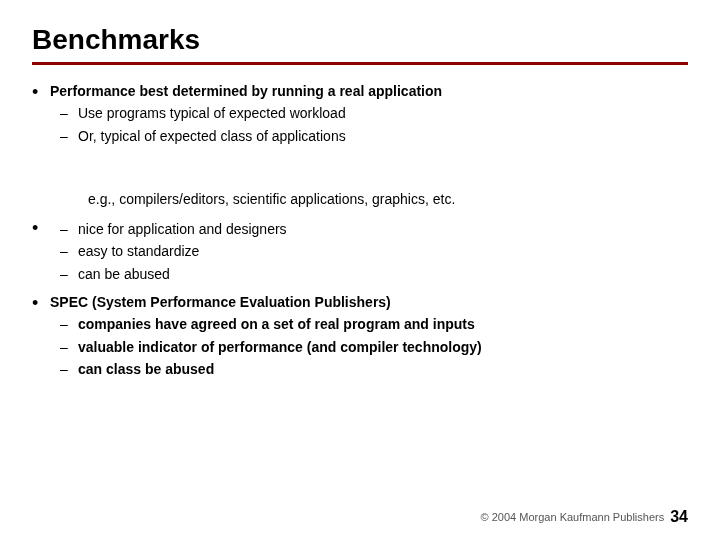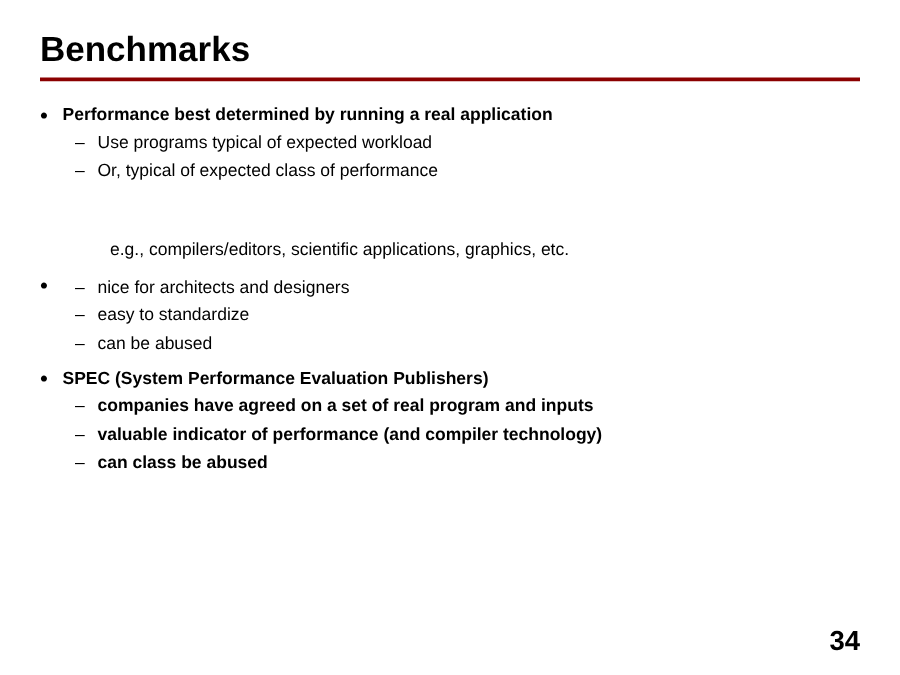--- a/index.html
+++ b/index.html
@@ -92,21 +92,21 @@
       bottom: 14px;
       right: 32px;
       font-size: 11px;
       color: #555555;
       display: flex;
       align-items: center;
       gap: 6px;
     }
 
     .page-number {
-      font-size: 22px;
+      font-size: 16px;
       font-weight: bold;
       color: #000000;
       text-align: right;
     }
   </style>
 </head>
 <body>
 
 <div class="slide">
 
@@ -121,36 +121,36 @@
       <span class="bullet-dot">•</span>
       <div class="bullet-text">
         <span class="main-line">Performance best determined by running a real application</span>
         <div class="sub-list">
           <div class="sub-item">
             <span class="sub-dash">–</span>
             <span class="sub-text">Use programs typical of expected workload</span>
           </div>
           <div class="sub-item">
             <span class="sub-dash">–</span>
-            <span class="sub-text">Or, typical of expected class of performance</span>
+            <span class="sub-text">Or, typical of expected class of applications</span>
           </div>
           <div class="sub-item" style="margin-left: 28px; margin-top: 43px;">
             <span class="sub-text">e.g., compilers/editors, scientific applications, graphics, etc.</span>
           </div>
         </div>
       </div>
     </div>
 
     <div class="bullet-item">
       <span class="bullet-dot">•</span>
       <div class="bullet-text">
         <div class="sub-list">
           <div class="sub-item">
             <span class="sub-dash">–</span>
-            <span class="sub-text">nice for architects and designers</span>
+            <span class="sub-text">nice for application and designers</span>
           </div>
           <div class="sub-item">
             <span class="sub-dash">–</span>
             <span class="sub-text">easy to standardize</span>
           </div>
           <div class="sub-item">
             <span class="sub-dash">–</span>
             <span class="sub-text">can be abused</span>
           </div>
         </div>
@@ -174,16 +174,17 @@
             <span class="sub-dash">–</span>
             <span class="sub-text bold-line">can class be abused</span>
           </div>
         </div>
       </div>
     </div>
 
   </div>
 
   <div class="footer">
+    <span>© 2004 Morgan Kaufmann Publishers</span>
     <span class="page-number">34</span>
   </div>
 
 </div>
 
 </body></html>

